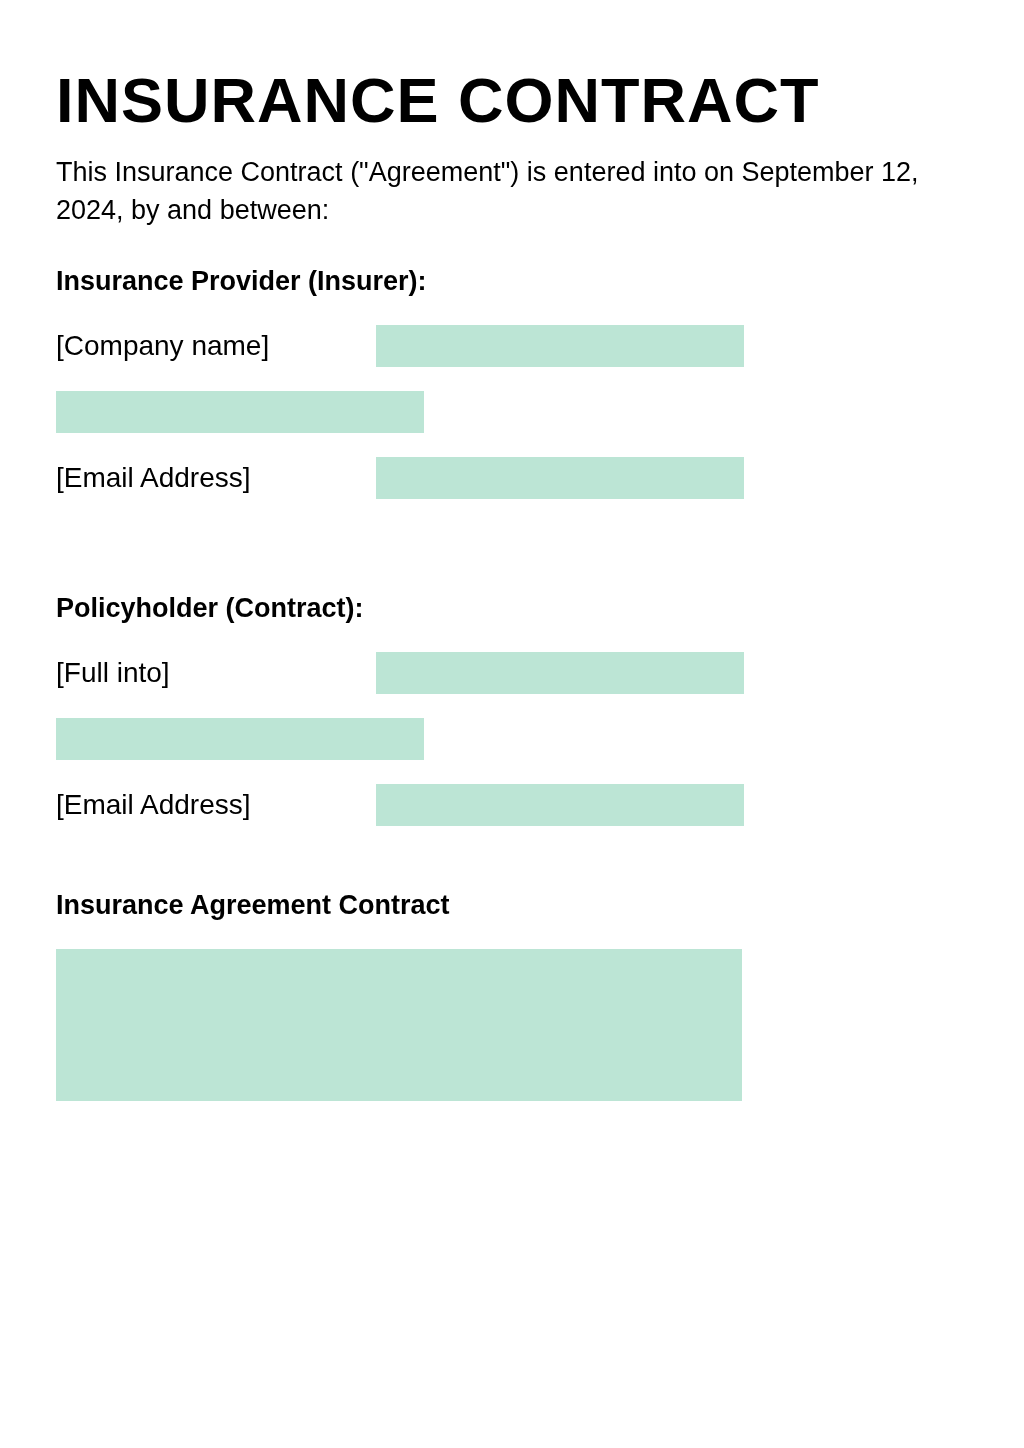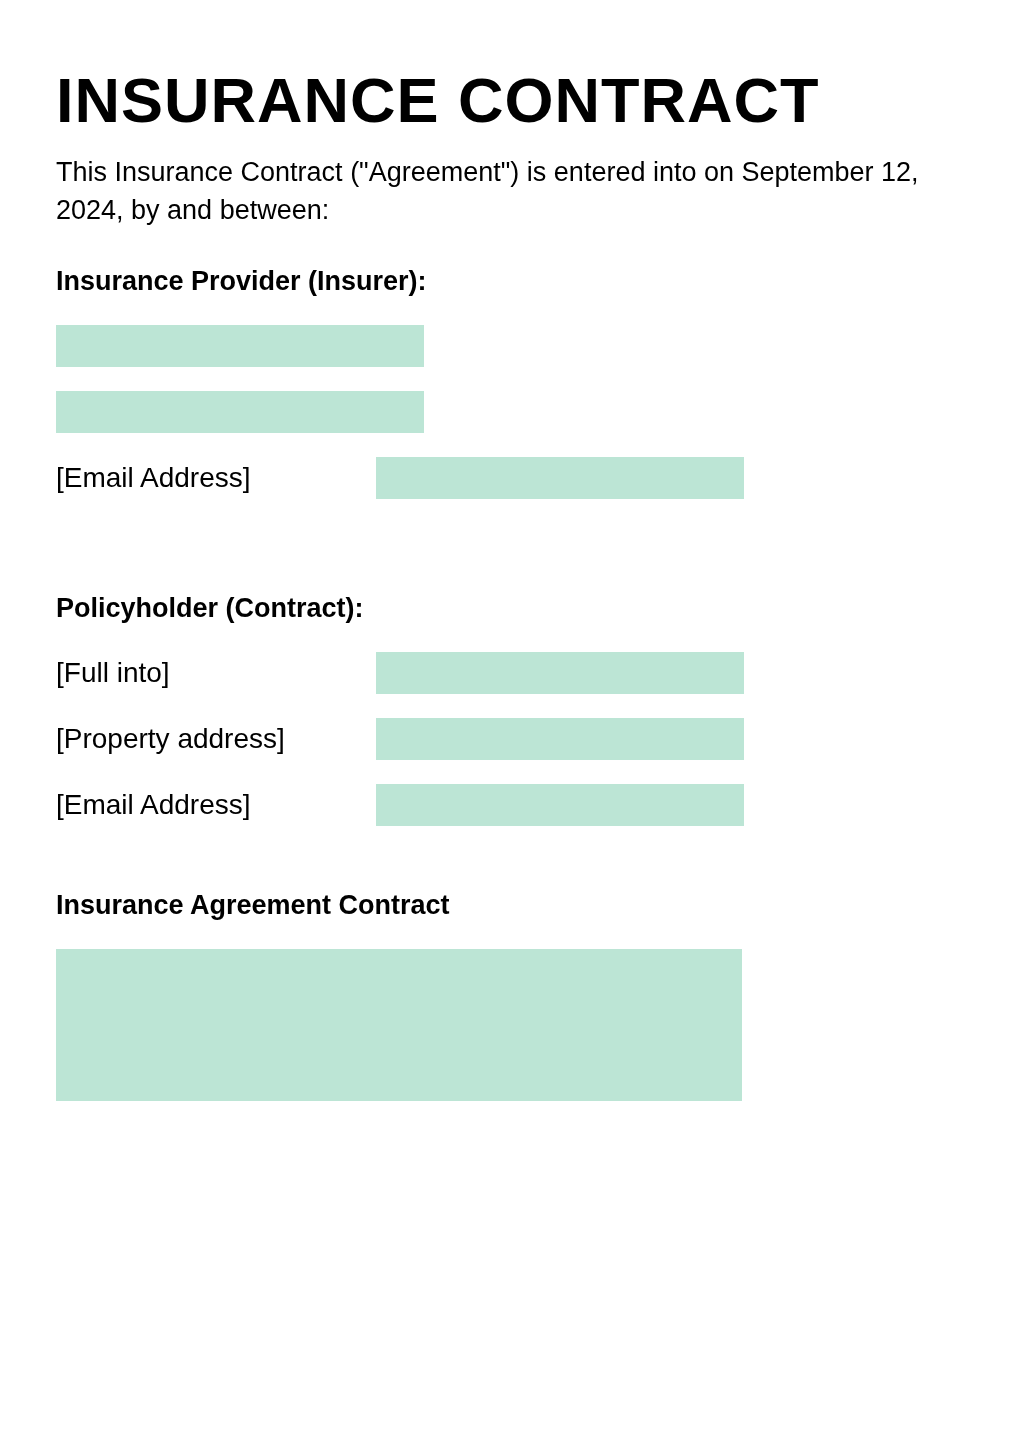--- a/index.html
+++ b/index.html
@@ -64,20 +64,21 @@
 </head>
 <body>
 
 <h1 class="title">INSURANCE CONTRACT</h1>
 
 <p class="intro">This Insurance Contract ("Agreement") is entered into on September 12, 2024, by and between:</p>
 
 <h2 class="section-heading">Insurance Provider (Insurer):</h2>
 
 <div class="field-row">
+  <span class="field-label">[Company name]</span>
   <div class="field-block"></div>
 </div>
 
 <div class="field-row">
   <div class="field-block"></div>
 </div>
 
 <div class="field-row">
   <span class="field-label">[Email Address]</span>
   <div class="field-block"></div>
@@ -86,21 +87,20 @@
 <div class="spacer-lg"></div>
 
 <h2 class="section-heading">Policyholder (Contract):</h2>
 
 <div class="field-row">
   <span class="field-label">[Full into]</span>
   <div class="field-block"></div>
 </div>
 
 <div class="field-row">
-  <span class="field-label">[Property address]</span>
   <div class="field-block"></div>
 </div>
 
 <div class="field-row">
   <span class="field-label">[Email Address]</span>
   <div class="field-block"></div>
 </div>
 
 <div class="spacer-md"></div>
 

